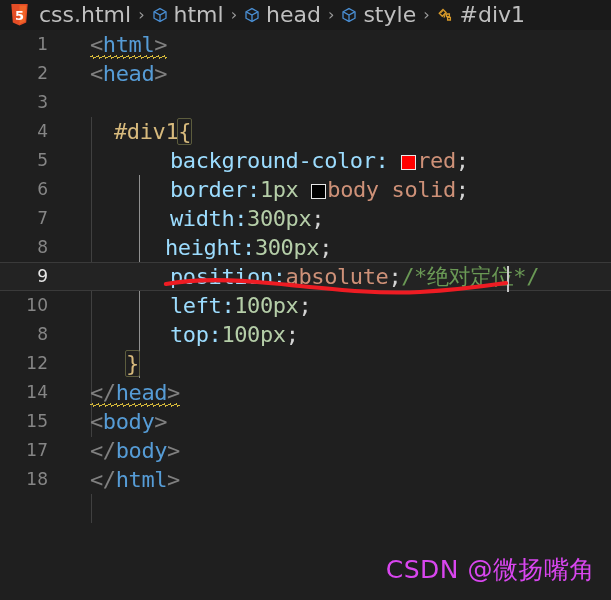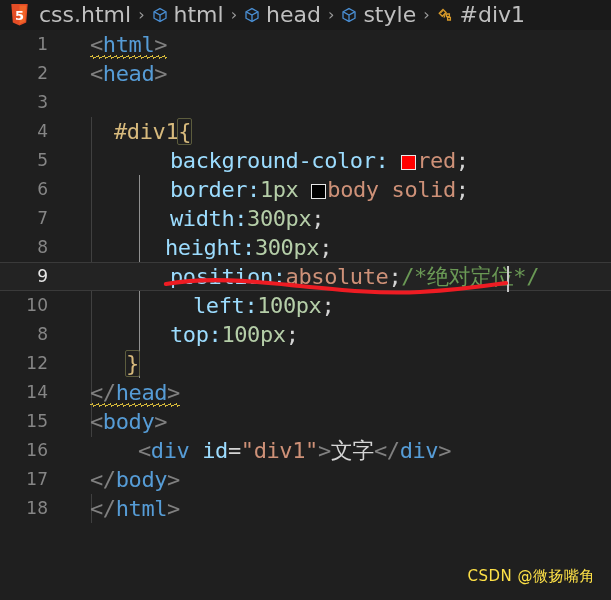--- a/index.html
+++ b/index.html
@@ -191,23 +191,23 @@
     width: 611px;
     height: 570px;
     pointer-events: none;
   }
 
   
   #watermark {
     position: absolute;
     right: 16px;
     bottom: 14px;
-    color: #fde047;
+    color: #d946ef;
     font-family: "DejaVu Sans", sans-serif;
-    font-size: 15px;
+    font-size: 25px;
     letter-spacing: 0.5px;
   }
 </style>
 </head>
 <body>
 
 <div id="app">
 
   <div id="breadcrumb">
 
@@ -316,21 +316,21 @@
       <span class="code" style="left:165px;"><span class="t-prop">height:</span><span class="t-num">300px</span><span class="t-plain">;</span></span>
     </div>
 
     <div class="line current">
       <span class="ln">9</span>
       <span class="code" style="left:170px;"><span class="t-prop">position:</span><span class="t-val">absolute</span><span class="t-plain">;</span><span class="t-comment">/*绝对定位*/</span></span>
     </div>
 
     <div class="line">
       <span class="ln">10</span>
-      <span class="code" style="left:170px;margin-left:23px;"><span class="t-prop">left:</span><span class="t-num">100px</span><span class="t-plain">;</span></span>
+      <span class="code" style="left:170px;"><span class="t-prop">left:</span><span class="t-num">100px</span><span class="t-plain">;</span></span>
     </div>
 
     <div class="line">
       <span class="ln">8</span>
       <span class="code" style="left:170px;"><span class="t-prop">top:</span><span class="t-num">100px</span><span class="t-plain">;</span></span>
     </div>
 
     <div class="line">
       <span class="ln">12</span>
       <span class="code" style="left:126px;"><span class="t-brace bracket-box">}</span></span>
@@ -340,24 +340,20 @@
     <div class="line">
       <span class="ln">14</span>
       <span class="code"><span class="squiggle"><span class="t-punct">&lt;/</span><span class="t-tag">head</span><span class="t-punct">&gt;</span></span></span>
     </div>
 
     <div class="line">
       <span class="ln">15</span>
       <span class="code"><span class="t-punct">&lt;</span><span class="t-tag">body</span><span class="t-punct">&gt;</span></span>
     </div>
 
-    <div class="line">
-      <span class="ln">16</span>
-      <span class="code" style="left:138px;"><span class="t-punct">&lt;</span><span class="t-tag">div</span><span class="t-plain"> </span><span class="t-attr">id</span><span class="t-plain">=</span><span class="t-str">"div1"</span><span class="t-punct">&gt;</span><span class="t-text">文字</span><span class="t-punct">&lt;/</span><span class="t-tag">div</span><span class="t-punct">&gt;</span></span>
-    </div>
 
     <div class="line">
       <span class="ln">17</span>
       <span class="code"><span class="t-punct">&lt;/</span><span class="t-tag">body</span><span class="t-punct">&gt;</span></span>
     </div>
 
     <div class="line">
       <span class="ln">18</span>
       <span class="code"><span class="t-punct">&lt;/</span><span class="t-tag">html</span><span class="t-punct">&gt;</span></span>
     </div>

